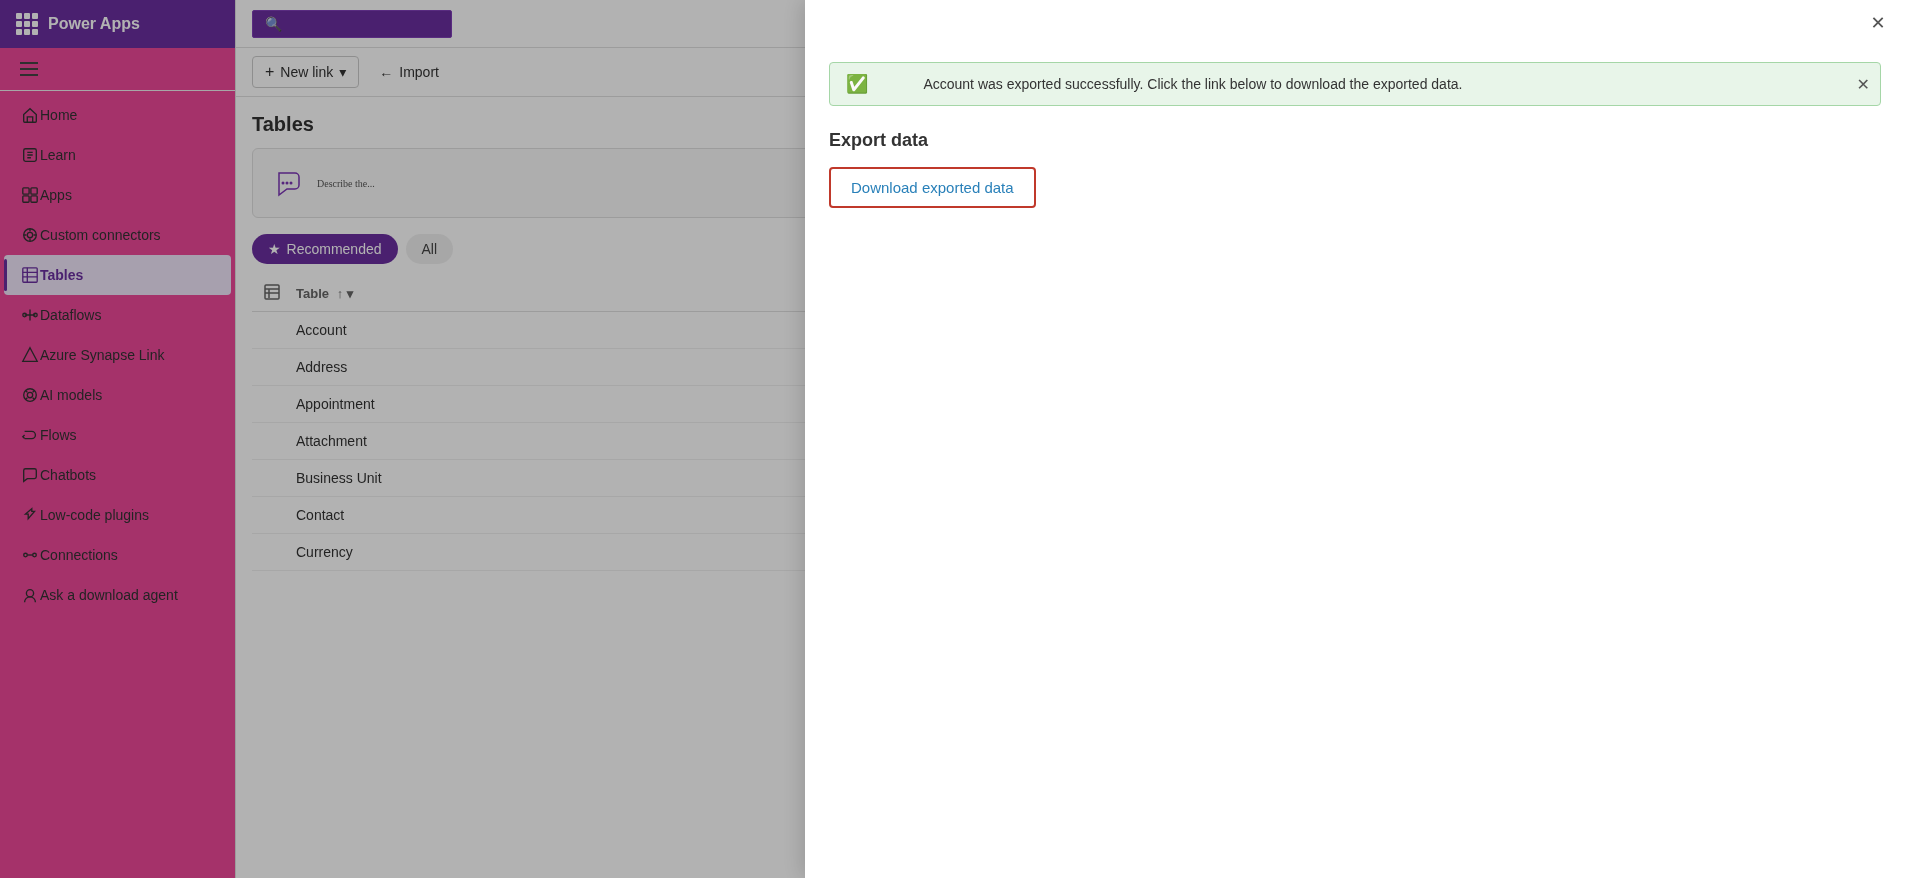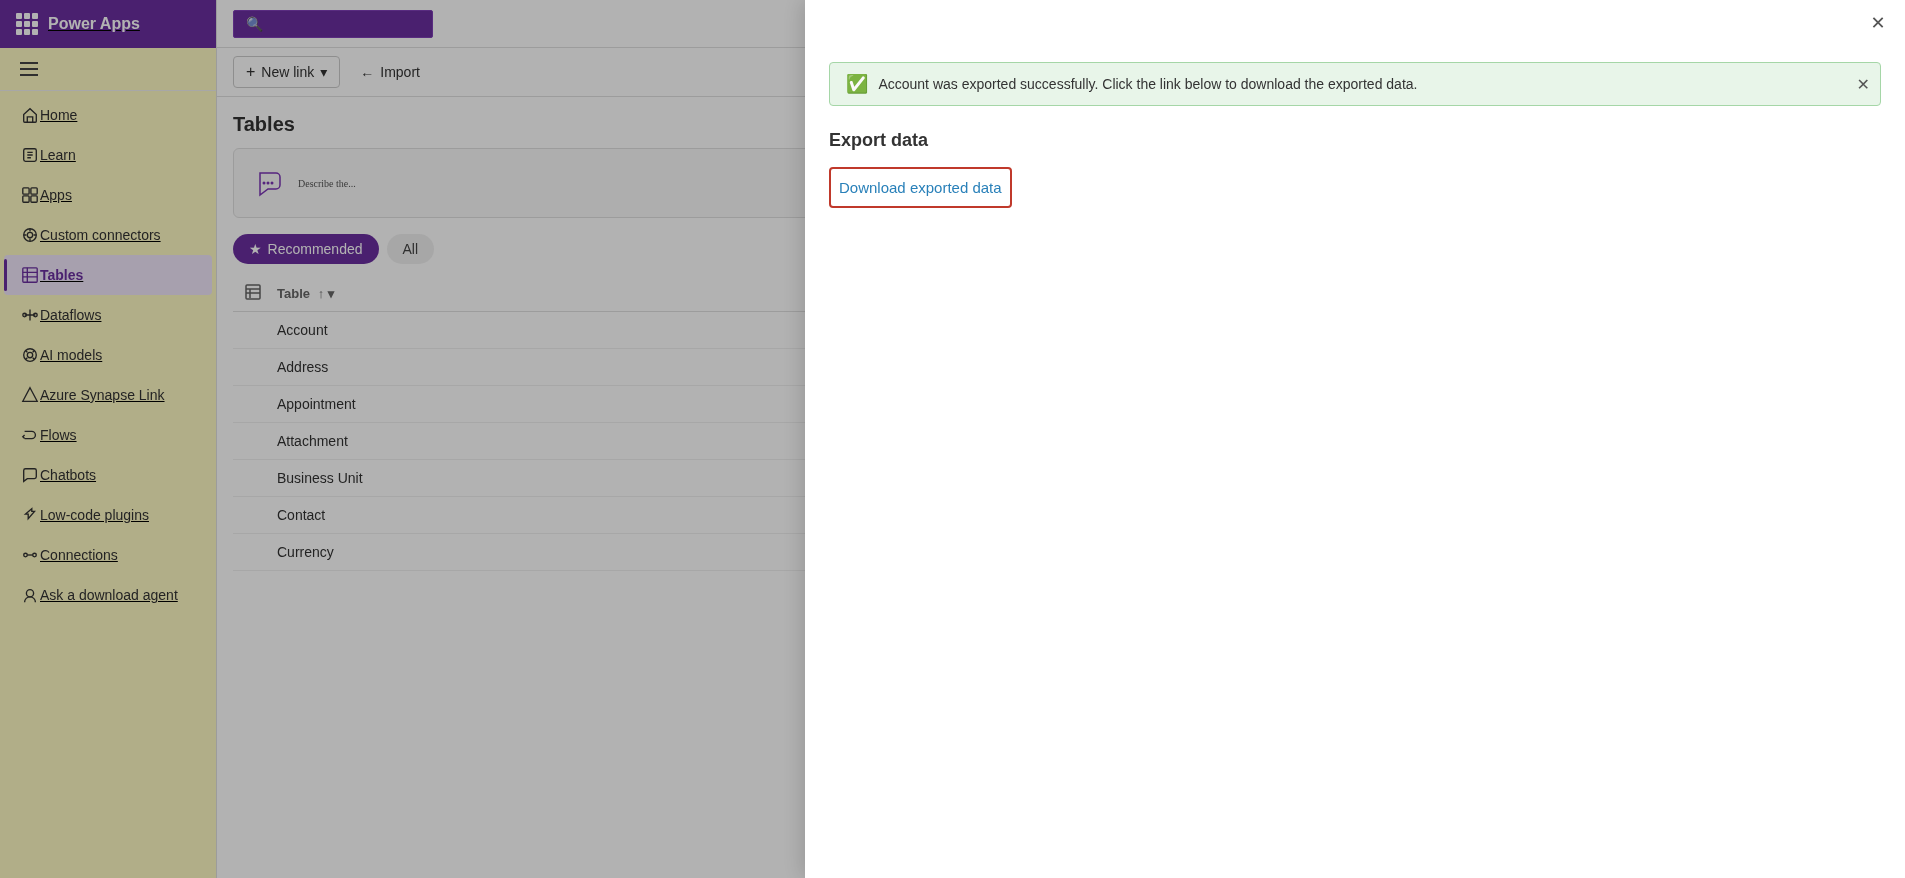--- a/index.html
+++ b/index.html
@@ -1,27 +1,26 @@
 <!DOCTYPE html>
 <html><head>
   <meta charset="utf-8">
   <style>
     * { box-sizing: border-box; margin: 0; padding: 0; }
     body { font-family: 'Segoe UI', sans-serif; background: #f5f5f5; display: flex; height: 878px; overflow: hidden; }
 
     
     .sidebar {
-      width: 217px;
-      background: #fef9c3;
+      width: 236px;
+      background: #ec4899;
       display: flex;
       flex-direction: column;
       height: 100%;
       border-right: 1px solid #e0e0e0;
       flex-shrink: 0;
-      text-decoration: underline;
     }
     .sidebar-header {
       background: #6b2fa0;
       color: #fff;
       display: flex;
       align-items: center;
       padding: 0 16px;
       height: 48px;
       gap: 10px;
       flex-shrink: 0;
@@ -282,41 +281,42 @@
     }
     .success-banner .check-icon {
       color: #2e7d32;
       font-size: 18px;
       flex-shrink: 0;
     }
     .success-banner .msg-text {
       font-size: 14px;
       color: #333;
       flex: 1;
+      margin-left: 45px;
     }
     .success-banner .banner-close {
       background: none;
       border: none;
       cursor: pointer;
       font-size: 16px;
       color: #555;
       position: absolute;
       right: 10px;
       top: 50%;
       transform: translateY(-50%);
     }
     .export-section-title {
       font-size: 18px;
       font-weight: 600;
       color: #333;
       margin-bottom: 16px;
     }
     .download-link-btn {
       display: inline-block;
-      padding: 10px 8px;
+      padding: 10px 20px;
       border: 2px solid #c0392b;
       border-radius: 4px;
       color: #2980b9;
       font-size: 15px;
       cursor: pointer;
       background: #fff;
       text-decoration: none;
     }
 
     
@@ -417,35 +417,35 @@
             <circle cx="16" cy="10" r="2"></circle>
           </svg>
       </span>
       <span>Dataflows</span>
     </li>
 
 
     <li class="nav-item">
       <span class="nav-icon">
         <svg viewBox="0 0 20 20" fill="none" stroke="currentColor" stroke-width="1.5">
+            <polygon points="10,2 18,17 2,17"></polygon>
+          </svg>
+      </span>
+      <span>Azure Synapse Link</span>
+    </li>
+
+    <li class="nav-item">
+      <span class="nav-icon">
+        <svg viewBox="0 0 20 20" fill="none" stroke="currentColor" stroke-width="1.5">
             <circle cx="10" cy="10" r="3"></circle>
             <path d="M5 5l2 2M13 13l2 2M5 15l2-2M13 7l2-2"></path>
             <circle cx="10" cy="10" r="7"></circle>
           </svg>
       </span>
       <span>AI models</span>
-    </li>
-
-    <li class="nav-item">
-      <span class="nav-icon">
-        <svg viewBox="0 0 20 20" fill="none" stroke="currentColor" stroke-width="1.5">
-            <polygon points="10,2 18,17 2,17"></polygon>
-          </svg>
-      </span>
-      <span>Azure Synapse Link</span>
     </li>
 
     <li class="nav-item">
       <span class="nav-icon">
         <svg viewBox="0 0 20 20" fill="none" stroke="currentColor" stroke-width="1.5">
             <path d="M4 6h8a4 4 0 010 8H4"></path>
             <path d="M4 10l-2 2 2 2"></path>
           </svg>
       </span>
       <span>Flows</span>

